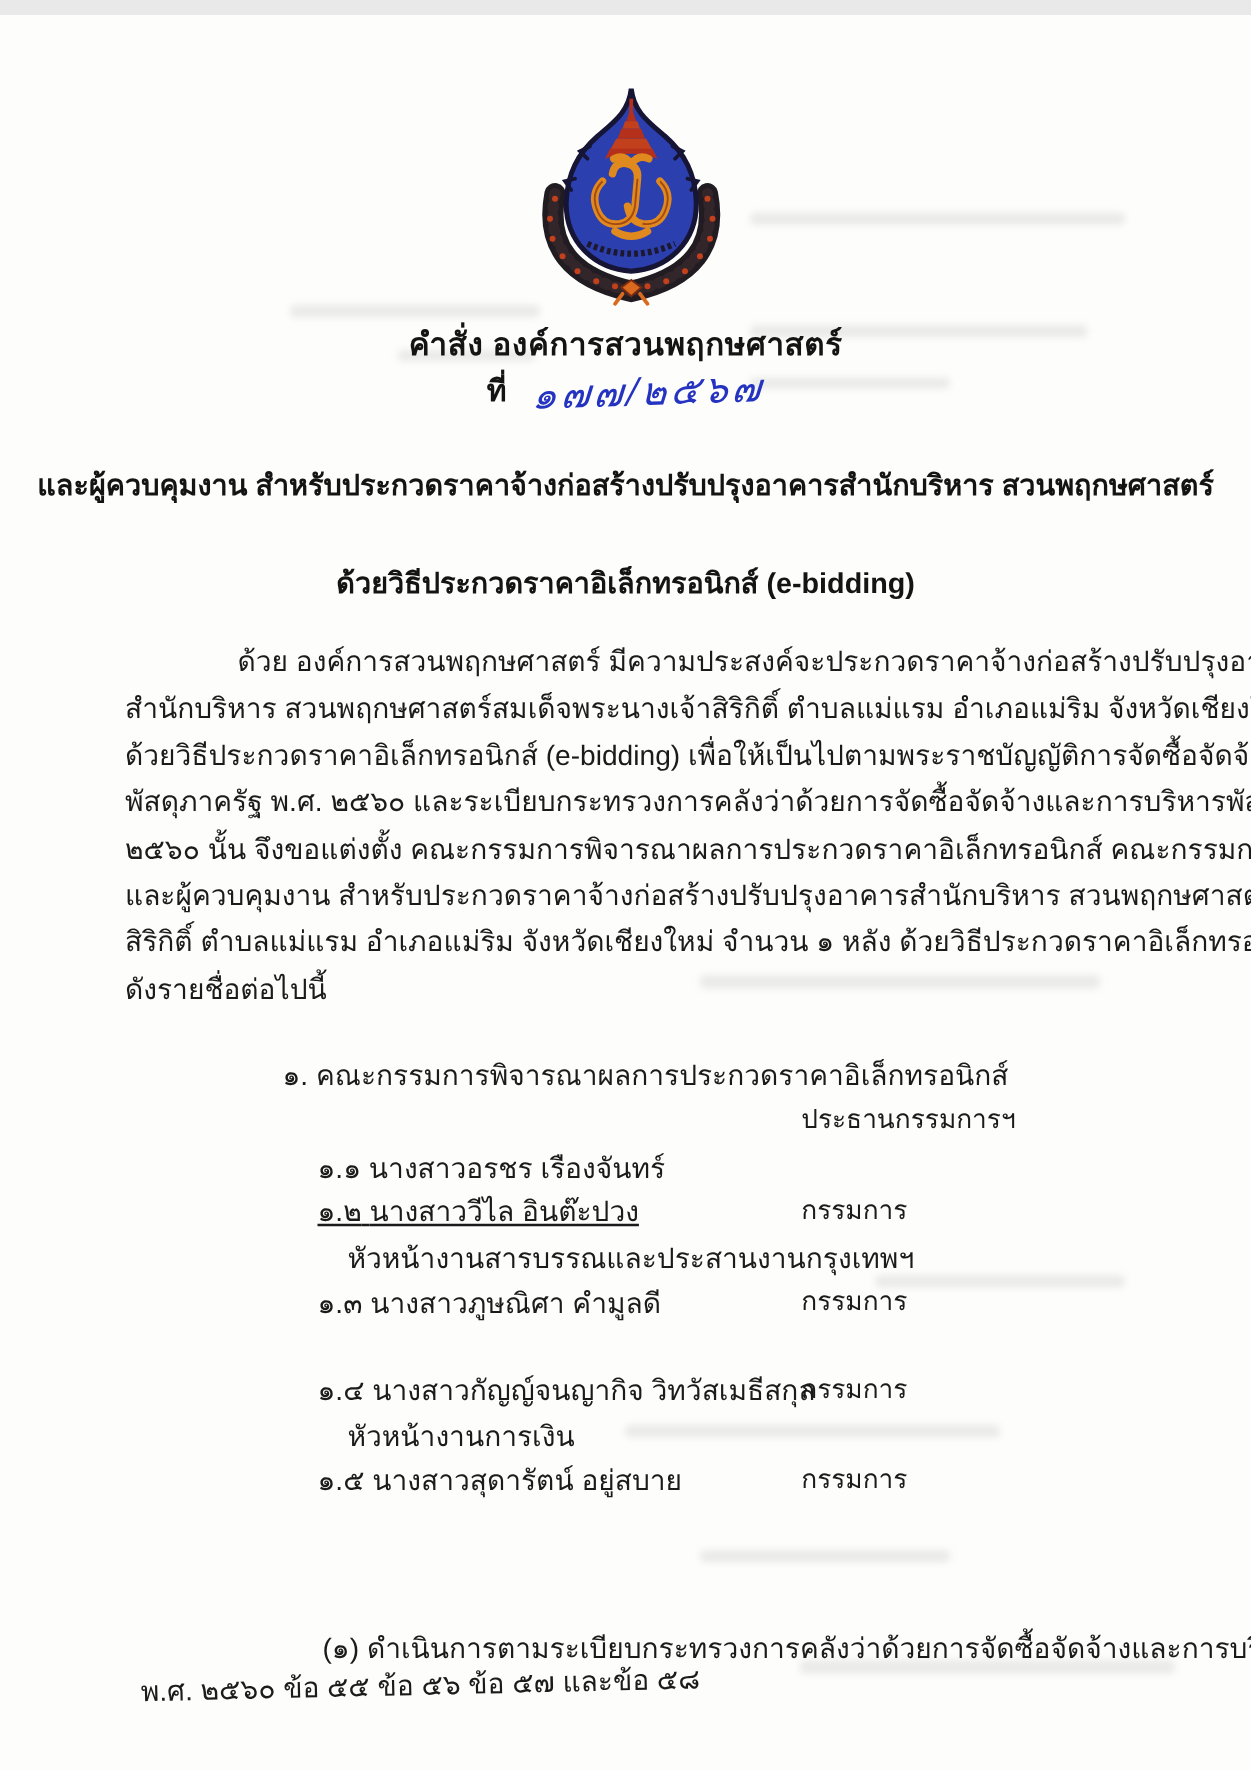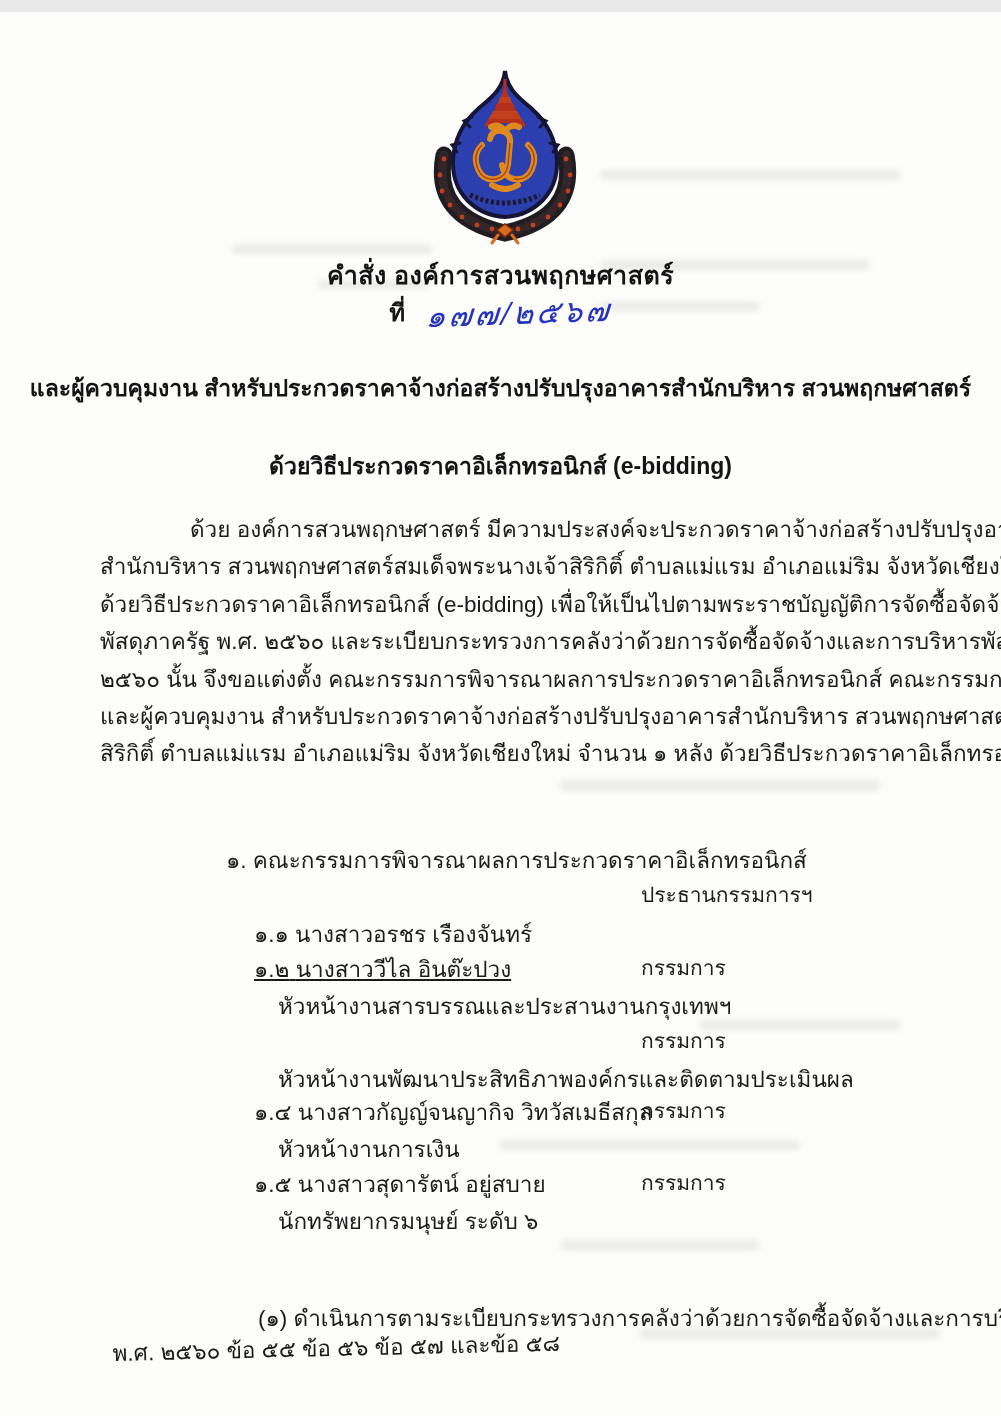--- a/index.html
+++ b/index.html
@@ -126,49 +126,52 @@
   <div class="abs center subject-line bold" style="top:357px;">และผู้ควบคุมงาน สำหรับประกวดราคาจ้างก่อสร้างปรับปรุงอาคารสำนักบริหาร สวนพฤกษศาสตร์</div>
   <div class="abs center subject-line bold" style="top:435px;">ด้วยวิธีประกวดราคาอิเล็กทรอนิกส์ (e-bidding)</div>
 
   <div class="abs body-line" style="left:190px;top:499px;">ด้วย องค์การสวนพฤกษศาสตร์  มีความประสงค์จะประกวดราคาจ้างก่อสร้างปรับปรุงอาคาร</div>
   <div class="abs body-line" style="left:100px;top:536px;">สำนักบริหาร สวนพฤกษศาสตร์สมเด็จพระนางเจ้าสิริกิติ์ ตำบลแม่แรม อำเภอแม่ริม จังหวัดเชียงใหม่ จำนวน ๑ หลัง</div>
   <div class="abs body-line" style="left:100px;top:574px;">ด้วยวิธีประกวดราคาอิเล็กทรอนิกส์  (e-bidding)  เพื่อให้เป็นไปตามพระราชบัญญัติการจัดซื้อจัดจ้างและการบริหาร</div>
   <div class="abs body-line" style="left:100px;top:611px;">พัสดุภาครัฐ พ.ศ. ๒๕๖๐ และระเบียบกระทรวงการคลังว่าด้วยการจัดซื้อจัดจ้างและการบริหารพัสดุภาครัฐ  พ.ศ.</div>
   <div class="abs body-line" style="left:100px;top:649px;">๒๕๖๐ นั้น จึงขอแต่งตั้ง คณะกรรมการพิจารณาผลการประกวดราคาอิเล็กทรอนิกส์ คณะกรรมการตรวจรับพัสดุ</div>
   <div class="abs body-line" style="left:100px;top:686px;">และผู้ควบคุมงาน สำหรับประกวดราคาจ้างก่อสร้างปรับปรุงอาคารสำนักบริหาร สวนพฤกษศาสตร์สมเด็จพระนางเจ้า</div>
   <div class="abs body-line" style="left:100px;top:723px;">สิริกิติ์ ตำบลแม่แรม อำเภอแม่ริม จังหวัดเชียงใหม่ จำนวน ๑ หลัง ด้วยวิธีประกวดราคาอิเล็กทรอนิกส์ (e-bidding)</div>
+  <div class="abs body-line" style="left:100px;top:761px;">ดังรายชื่อต่อไปนี้</div>
 
   <div class="abs list-text" style="left:226px;top:830px;">๑. คณะกรรมการพิจารณาผลการประกวดราคาอิเล็กทรอนิกส์</div>
 
   <div class="abs list-text" style="left:254px;top:904px;">
     <span>๑.๑</span>
     <span>นางสาวอรชร เรืองจันทร์</span>
   </div>
   <div class="abs role" style="left:641px;top:866px;">ประธานกรรมการฯ</div>
 
   <div class="abs list-text" style="left:254px;top:939px;text-decoration:underline;">
     <span>๑.๒</span>
     <span>นางสาววีไล อินต๊ะปวง</span>
   </div>
   <div class="abs role" style="left:641px;top:939px;">กรรมการ</div>
   <div class="abs list-text" style="left:278px;top:976px;">หัวหน้างานสารบรรณและประสานงานกรุงเทพฯ</div>
 
+  <div class="abs list-text" style="left:254px;top:1012px;">
+    <span>๑.๓</span>
+    <span>นางสาวภูษณิศา คำมูลดี</span>
+  </div>
   <div class="abs role" style="left:641px;top:1012px;">กรรมการ</div>
-  <div class="abs list-text" style="left:278px;top:1049px;">หัวหน้างานพัฒนาประสิทธิภาพองค์กรและติดตามประเมินผล</div>
 
   <div class="abs list-text" style="left:254px;top:1082px;">
     <span>๑.๔</span>
     <span>นางสาวกัญญ์จนญากิจ วิทวัสเมธีสกุล</span>
   </div>
   <div class="abs role" style="left:641px;top:1082px;">กรรมการ</div>
   <div class="abs list-text" style="left:278px;top:1119px;">หัวหน้างานการเงิน</div>
 
   <div class="abs list-text" style="left:254px;top:1154px;text-align:center;">
     <span>๑.๕</span>
     <span>นางสาวสุดารัตน์ อยู่สบาย</span>
   </div>
   <div class="abs role" style="left:641px;top:1154px;">กรรมการ</div>
-  <div class="abs list-text" style="left:278px;top:1191px;">นักทรัพยากรมนุษย์ ระดับ ๖</div>
 
   <div class="abs list-text" style="left:258px;top:1288px;">(๑) ดำเนินการตามระเบียบกระทรวงการคลังว่าด้วยการจัดซื้อจัดจ้างและการบริหารพัสดุภาครัฐ</div>
   <div class="abs list-text tilt" style="left:113px;top:1323px;">พ.ศ. ๒๕๖๐ ข้อ ๕๕ ข้อ ๕๖ ข้อ ๕๗ และข้อ ๕๘</div>
 
 </div>
 
 </body></html>

